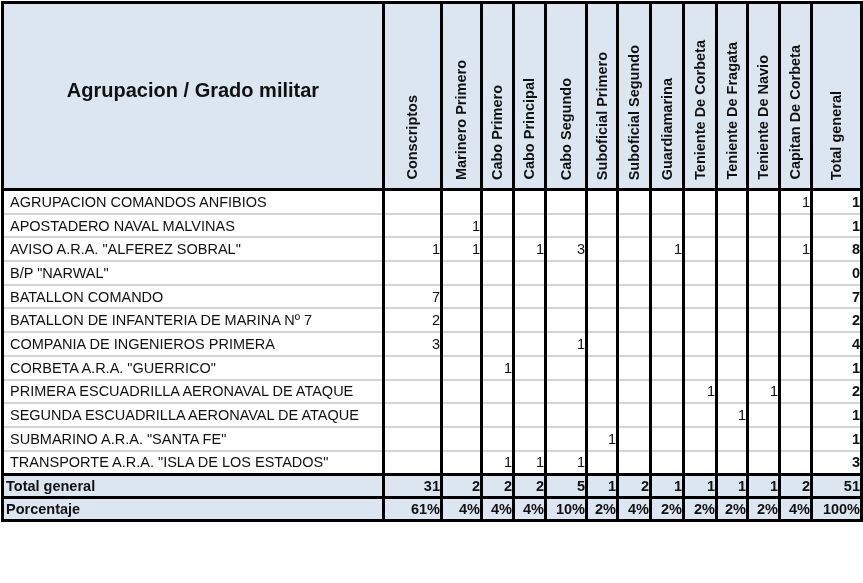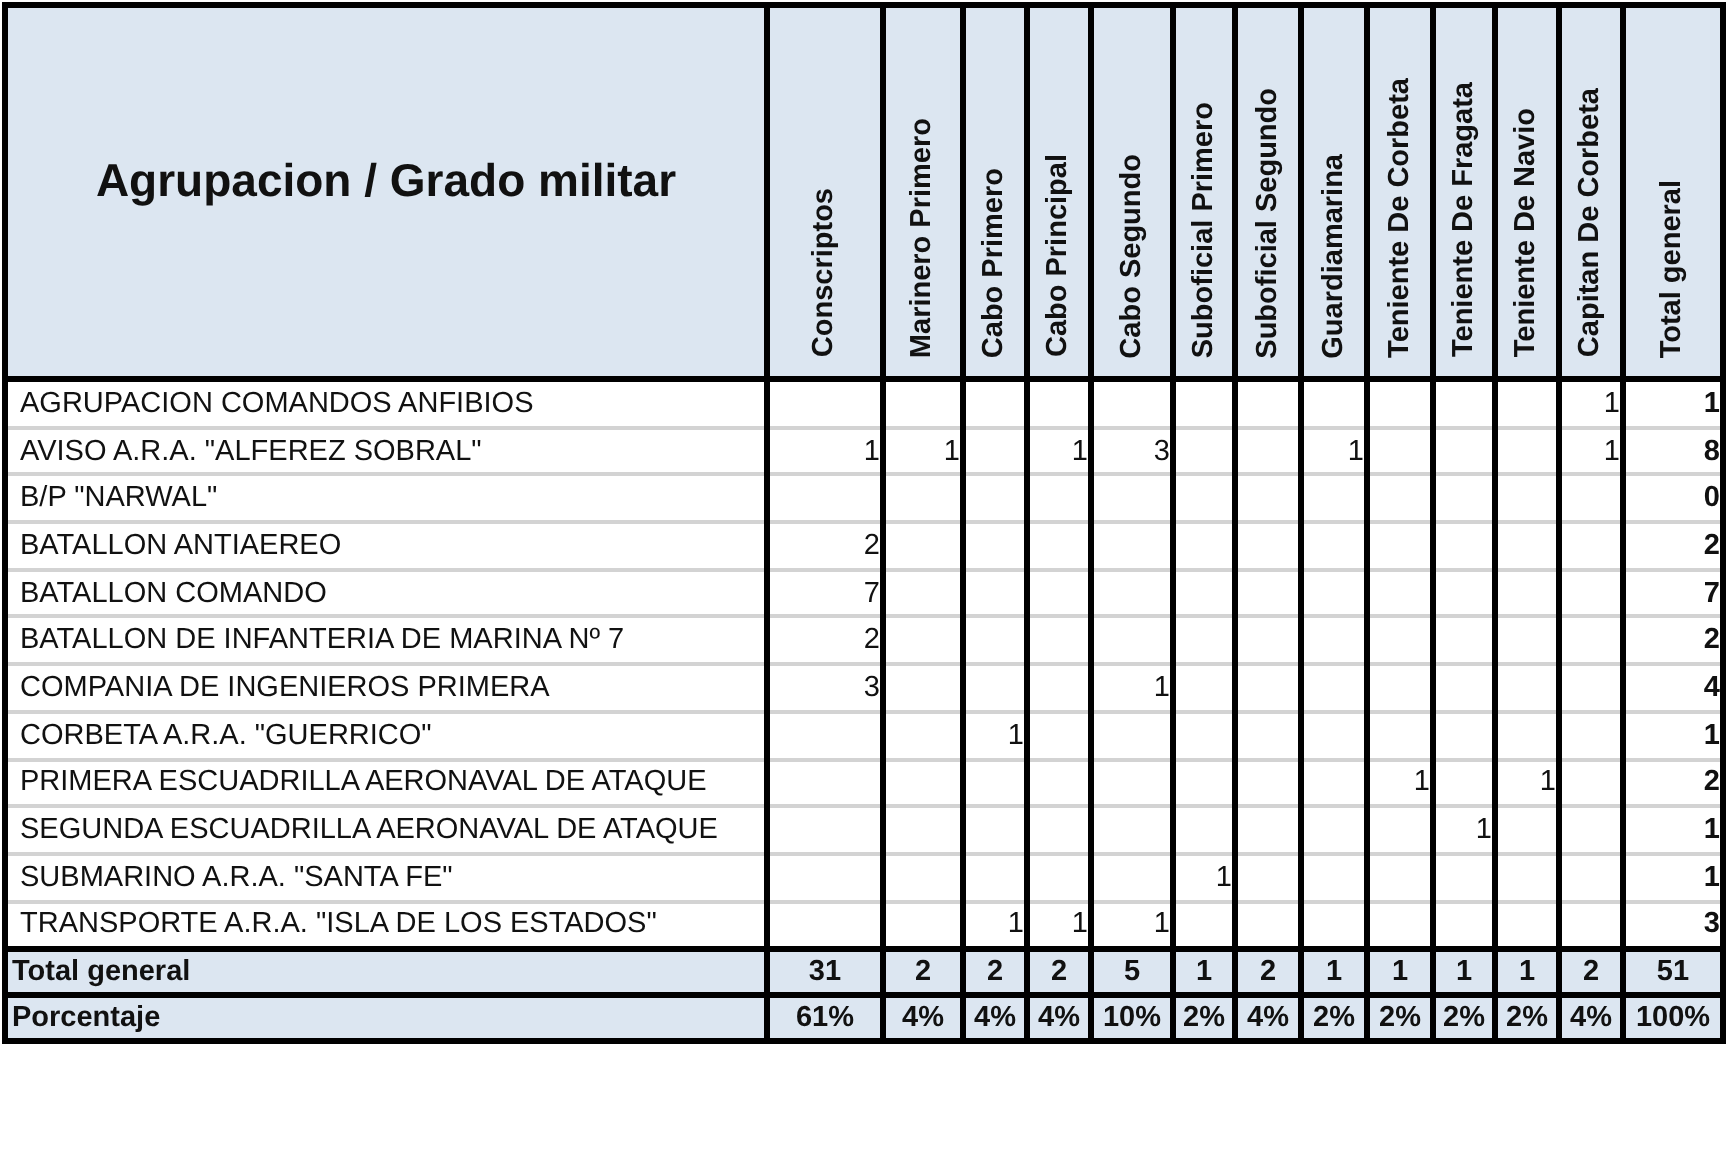--- a/index.html
+++ b/index.html
@@ -19,21 +19,21 @@
     background: #dce6f1;
     border-left: 3px solid #000;
     border-right: 3px solid #000;
     border-top: 3px solid #000;
     border-bottom: 3px solid #000;
     vertical-align: bottom;
     font-weight: bold;
   }
   .hdr-row th.title {
     text-align: center; vertical-align: middle;
-    font-size: 23px;
+    font-size: 20px;
     padding-bottom: 12px;
   }
   .vert {
     display: inline-block;
     writing-mode: vertical-rl;
     transform: rotate(180deg);
     font-size: 14.5px;
     font-weight: bold;
     line-height: 1;
     padding-top: 4px;
@@ -57,21 +57,21 @@
   }
   .data-row td.total { font-weight: bold; }
   .data-row.last td { border-bottom: 3px solid #000; }
   
   .sum-row td {
     height: 20px;
     background: #dce6f1;
     font-weight: bold;
     font-size: 14.5px;
     border: 3px solid #000;
-    text-align: center;
+    text-align: right;
     padding-right: 3px;
   }
   .sum-row td.label { text-align: left; padding-left: 2px; }
 </style>
 </head>
 <body>
 
 <table class="pivot">
   <colgroup>
     <col style="width:381px">
@@ -118,20 +118,36 @@
         <td></td>
         <td></td>
         <td></td>
         <td></td>
         <td></td>
         <td></td>
         <td>1</td>
         <td class="total">1</td>
       </tr>
       <tr class="data-row">
+        <td class="label">APOSTADERO NAVAL MALVINAS</td>
+        <td></td>
+        <td>1</td>
+        <td></td>
+        <td></td>
+        <td></td>
+        <td></td>
+        <td></td>
+        <td></td>
+        <td></td>
+        <td></td>
+        <td></td>
+        <td></td>
+        <td class="total">1</td>
+      </tr>
+      <tr class="data-row">
         <td class="label">AVISO A.R.A. "ALFEREZ SOBRAL"</td>
         <td>1</td>
         <td>1</td>
         <td></td>
         <td>1</td>
         <td>3</td>
         <td></td>
         <td></td>
         <td>1</td>
         <td></td>
@@ -148,36 +164,20 @@
         <td></td>
         <td></td>
         <td></td>
         <td></td>
         <td></td>
         <td></td>
         <td></td>
         <td></td>
         <td></td>
         <td class="total">0</td>
-      </tr>
-      <tr class="data-row">
-        <td class="label">BATALLON  ANTIAEREO</td>
-        <td>2</td>
-        <td></td>
-        <td></td>
-        <td></td>
-        <td></td>
-        <td></td>
-        <td></td>
-        <td></td>
-        <td></td>
-        <td></td>
-        <td></td>
-        <td></td>
-        <td class="total">2</td>
       </tr>
       <tr class="data-row">
         <td class="label">BATALLON COMANDO</td>
         <td>7</td>
         <td></td>
         <td></td>
         <td></td>
         <td></td>
         <td></td>
         <td></td>

